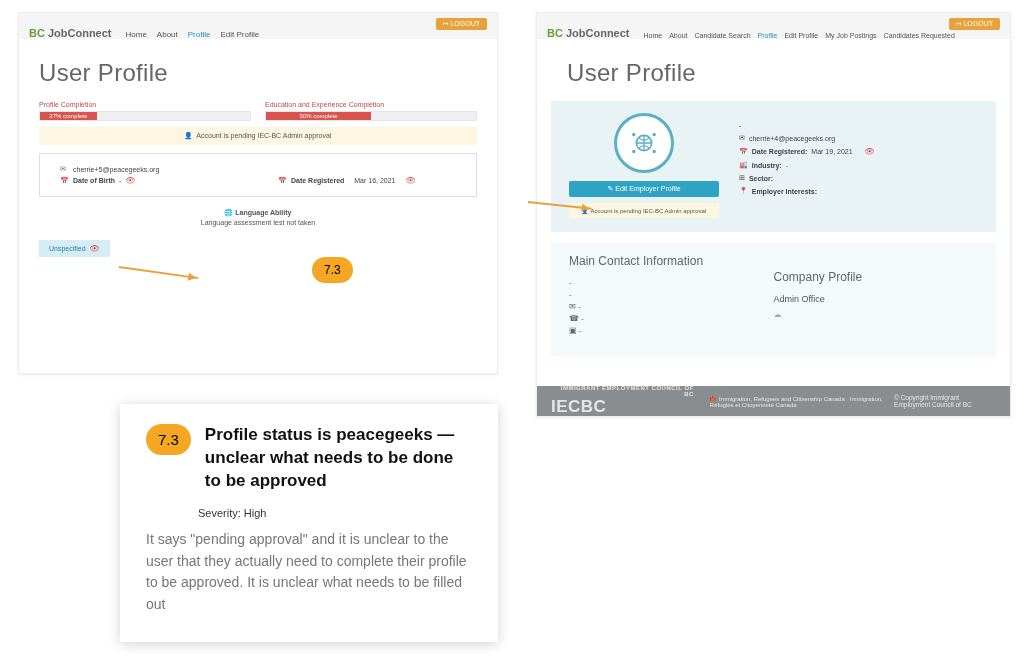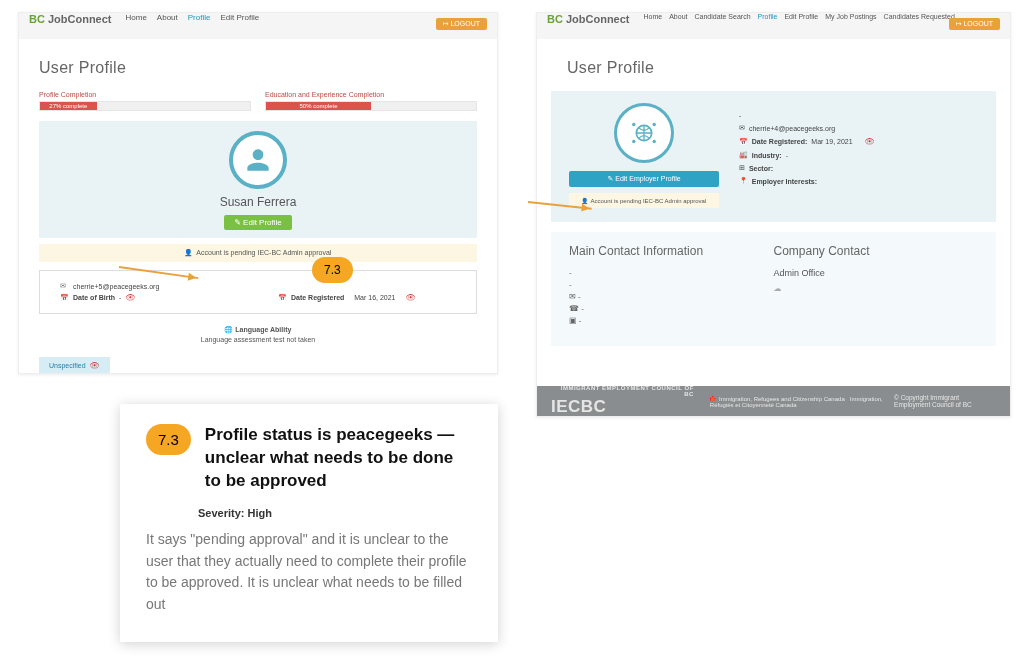--- a/index.html
+++ b/index.html
@@ -3,29 +3,29 @@
 <meta charset="utf-8">
 <style>
   * { box-sizing: border-box; margin: 0; padding: 0; }
   body { font-family: Arial, Helvetica, sans-serif; background: #fff; width: 1024px; height: 668px; position: relative; font-size: 10px; }
 
   
   .shot { position: absolute; background:#fff; border:1px solid #eee; box-shadow:0 1px 3px rgba(0,0,0,0.08); }
   .shot-left { left: 18px; top: 12px; width: 480px; height: 362px; overflow:hidden;}
   .shot-right { left: 536px; top: 12px; width: 475px; height: 405px; overflow:hidden;}
 
-  .topbar { background:#f5f5f5; height:26px; display:flex; align-items:flex-start; padding:0 10px; position:relative;}
+  .topbar { background:#f5f5f5; height:26px; display:flex; align-items:flex-end; padding:0 10px; position:relative;}
   .brand { font-weight:bold; font-size:11px; }
   .brand .bc { color:#6aa13b; }
   .brand .jc { color:#666; }
   .navlinks { display:flex; gap:10px; margin-left:14px; font-size:8px; color:#555;}
   .navlinks .active { color:#2196c4; }
   .logout { position:absolute; right:10px; top:5px; background:#e9a13b; color:#fff; font-size:7px; padding:2px 7px; border-radius:2px;}
 
-  .page-title { font-size:16px; color:#666; font-weight:300; padding:20px 0 14px 20px; letter-spacing:0.3px;}
+  .page-title { font-size:24px; color:#666; font-weight:300; padding:20px 0 14px 20px; letter-spacing:0.3px;}
 
   .progress-row { display:flex; padding:0 20px; gap:14px;}
   .progress-block { flex:1; }
   .prog-label { font-size:7px; color:#b94a48; margin-bottom:3px;}
   .prog-bar { height:10px; background:#f0f0f0; border:1px solid #e5e5e5; position:relative;}
   .prog-fill { height:100%; background:#d9534f; color:#fff; font-size:6px; line-height:8px; text-align:center; white-space:nowrap; overflow:hidden;}
 
   .pale-panel { background:#e9f3f6; margin:10px 20px 0; padding:10px 0 8px; text-align:center;}
   .avatar-circle { width:58px;height:58px;border-radius:50%; border:4px solid #5ab0c4; margin:0 auto 6px; display:flex;align-items:center;justify-content:center; background:#fff;}
   .avatar-circle svg { width:32px;height:32px; fill:#5ab0c4;}
@@ -58,40 +58,40 @@
   .emp-panel { background:#e9f3f6; margin:0 14px; padding:12px 18px 14px; display:flex; gap:20px;}
   .emp-left { width:150px; text-align:center;}
   .emp-logo { width:60px;height:60px;border-radius:50%;border:3px solid #5ab0c4;margin:0 auto 8px;display:flex;align-items:center;justify-content:center;background:#fff;}
   .emp-logo svg{width:34px;height:34px;}
   .edit-emp { display:block; background:#2ea3c4; color:#fff; font-size:7px; padding:4px 6px; border-radius:2px; margin-bottom:6px;}
   .emp-pending { background:#fdf6e3; font-size:6px; padding:4px 4px; color:#555;}
   .emp-right { flex:1; font-size:7px; color:#444; padding-top:4px;}
   .emp-right .line{margin:5px 0;display:flex;align-items:center;gap:4px;}
   .emp-right .lbl{font-weight:bold;}
 
-  .contact-row { display:flex; margin:10px 14px 0; background:#f4f9fb; padding:12px 18px 18px;}
+  .contact-row { display:flex; margin:10px 14px 0; background:#f4f9fb; padding:12px 18px 18px;align-items:center;}
   .contact-col { flex:1;}
   .contact-title { font-size:12px; color:#666; font-weight:300; margin-bottom:10px;}
   .mini-icon { font-size:8px; color:#666; margin:3px 0;}
   .company-office { font-size:9px; color:#555; display:flex; align-items:center; gap:6px;}
 
   .footer-bar { position:absolute; bottom:0; left:0; right:0; background:#8a8d8f; height:30px; display:flex; align-items:center; padding:0 14px; color:#e5e5e5; font-size:6.5px;}
   .footer-logo { font-weight:bold; letter-spacing:0.5px;}
   .footer-logo .iec { font-size:17px; }
   .footer-right { margin-left:auto;}
 
   .arrow-right { position:absolute; left:2px; top:189px; width:64px; height:2px; border-top:2px solid #e9a13b; transform:rotate(6deg); transform-origin:left;}
   .arrow-right:after{content:"";position:absolute;right:-2px;top:-5px;border:4px solid transparent;border-left:8px solid #e9a13b;}
 
   
   .issue-card { position:absolute; left:120px; top:404px; width:378px; background:#fff; box-shadow:0 2px 12px rgba(0,0,0,0.18); padding:20px 26px 26px; }
   .issue-head { display:flex; gap:14px; align-items:flex-start;}
   .issue-badge { background:#f5a623; border-radius:22px; padding:7px 12px; font-size:15px; color:#000;}
   .issue-title { font-size:17px; font-weight:bold; color:#111; line-height:1.35; flex:1;}
-  .issue-sev { font-size:11px; color:#333; margin:14px 0 10px 52px;font-weight:bold;}
+  .issue-sev { font-size:11px; color:#333; margin:14px 0 10px 52px;}
   .issue-body { font-size:14px; color:#777; line-height:1.55; margin-left:0px;}
 </style>
 </head>
 <body>
 
 <div class="shot shot-left">
   <div class="topbar">
     <span class="brand"><span class="bc">BC</span> <span class="jc">JobConnect</span></span>
     <div class="navlinks">
       <span>Home</span>
@@ -112,29 +112,20 @@
         </div>
     </div>
     <div class="progress-block">
       <div class="prog-label">Education and Experience Completion</div>
       <div class="prog-bar">
           <div class="prog-fill" style="width:50%">50% complete</div>
         </div>
     </div>
   </div>
 
-  <div class="pale-panel">
-    <div class="avatar-circle">
-      <svg viewBox="0 0 24 24">
-          <path d="M12 12c2.2 0 4-1.8 4-4s-1.8-4-4-4-4 1.8-4 4 1.8 4 4 4zm0 2c-2.7 0-8 1.3-8 4v2h16v-2c0-2.7-5.3-4-8-4z"></path>
-        </svg>
-    </div>
-    <div class="uname">Susan Ferrera</div>
-    <span class="edit-prof-btn">✎ Edit Profile</span>
-  </div>
 
   <div class="pending-bar">
     <span class="picon">👤</span><span>Account is pending IEC-BC Admin approval</span>
   </div>
 
   <div class="info-box">
     <div class="info-col">
       <div class="info-line">
           <span class="info-icon">✉</span>
           <span>cherrie+5@peacegeeks.org</span>
@@ -219,21 +210,21 @@
   <div class="contact-row">
     <div class="contact-col">
       <div class="contact-title">Main Contact Information</div>
       <div class="mini-icon">-</div>
       <div class="mini-icon">-</div>
       <div class="mini-icon">✉ -</div>
       <div class="mini-icon">☎ -</div>
       <div class="mini-icon">▣ -</div>
     </div>
     <div class="contact-col">
-      <div class="contact-title">Company Contact</div>
+      <div class="contact-title">Company Profile</div>
       <div class="company-office">
           <span>Admin Office</span>
         </div>
       <div class="mini-icon" style="color:#aaa;margin-top:6px">☁</div>
     </div>
   </div>
 
   <div class="footer-bar">
     <span class="footer-logo"><span style="font-size:6px;line-height:1;display:inline-block;vertical-align:middle;text-align:right;">IMMIGRANT EMPLOYMENT COUNCIL OF BC</span> <span class="iec">IECBC</span></span>
     <span style="margin-left:16px;font-size:6px;">🍁 Immigration, Refugees and Citizenship Canada &nbsp; Immigration, Réfugiés et Citoyenneté Canada</span>

